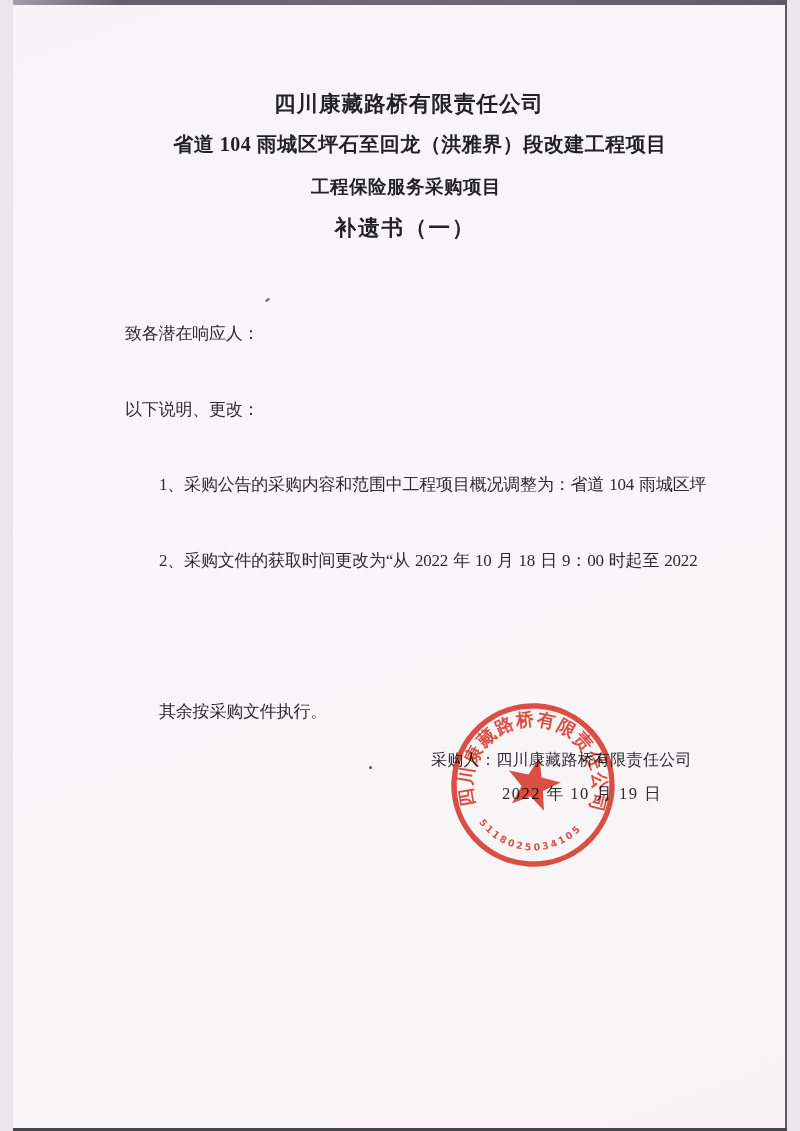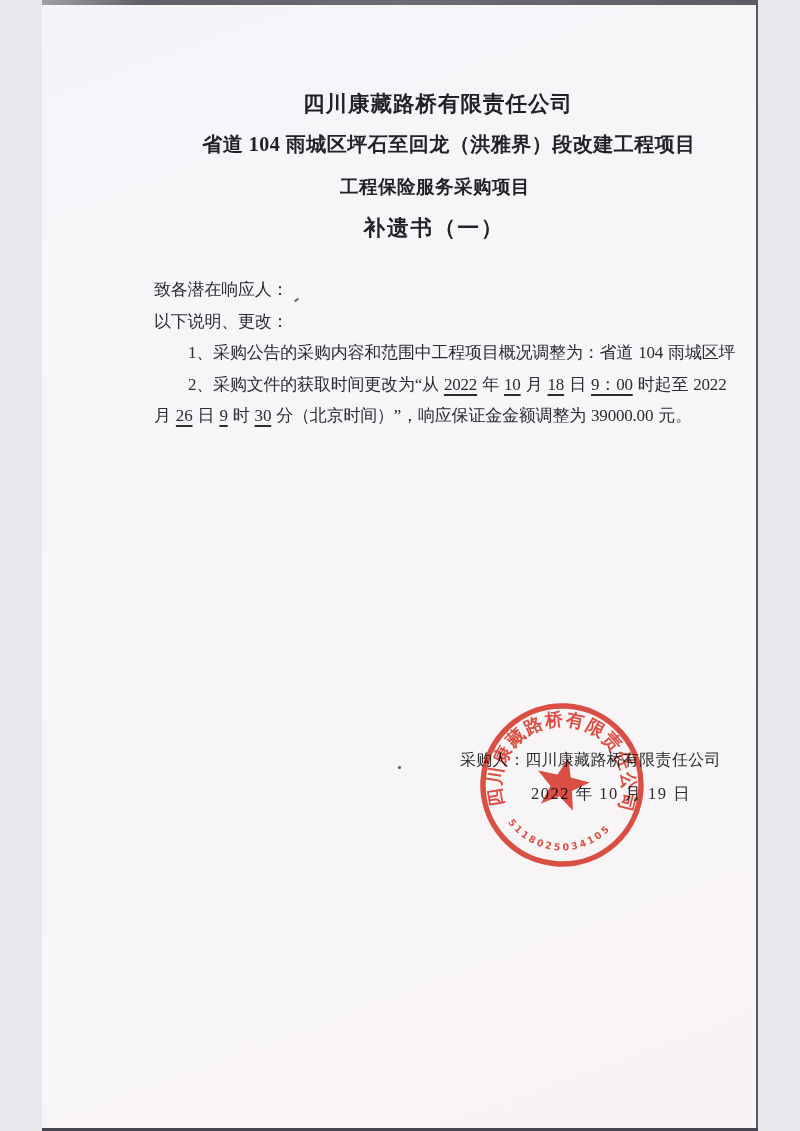--- a/index.html
+++ b/index.html
@@ -1,19 +1,19 @@
 <!DOCTYPE html>
 <html><head>
 <meta charset="utf-8">
 <style>
   html,body{margin:0;padding:0;}
   body{background:#e9e7ec;}
   .page{
     position:relative;
-    width:716px;height:1131px;
+    width:774px;height:1131px;
     margin:0 auto;
     background:linear-gradient(160deg,#f6f4f8 0%,#f8f6f8 45%,#f8f4f5 100%);
     overflow:hidden;
     font-family:"Liberation Serif","DejaVu Serif",serif;
     color:#2b2b30;
   }
   
   .scan-top{position:absolute;top:0;left:0;right:0;height:5px;
     background:linear-gradient(to right,#a09ea8 0%,#615f6a 14%,#6d6b76 50%,#5d5b66 100%);}
   .scan-right{position:absolute;top:4px;bottom:0;right:0;width:2px;background:#5a5862;}
@@ -25,23 +25,23 @@
   
   .t{position:absolute;left:0;width:800px;text-align:center;font-weight:bold;color:#222226;}
   .t1{top:89px;font-size:21.5px;letter-spacing:1px;transform:translateX(-4px);}
   .t2{top:131px;font-size:20px;letter-spacing:0.5px;transform:translateX(7px);}
   .t3{top:174px;font-size:18.5px;letter-spacing:0.5px;transform:translateX(-7px);}
   .t4{top:213px;font-size:21.5px;letter-spacing:2px;transform:translateX(-8px);}
 
   
   .docbody{position:absolute;left:112px;top:274px;width:582px;
     font-size:17px;line-height:31.6px;letter-spacing:-0.2px;word-spacing:1px;color:#2b2b30;}
-  .bline{min-height:31.6px;white-space:nowrap;}
+  .bline{min-height:31.6px;white-space:nowrap;margin-top:44px;}
   .bline.indent{padding-left:34px;}
-  .u{text-decoration:underline;text-underline-offset:4px;text-decoration-thickness:1.5px;}
+  .u{text-underline-offset:4px;text-decoration-thickness:1.5px;}
 
   
   .sig-buyer{position:absolute;left:418px;top:750px;font-size:16px;letter-spacing:0.3px;white-space:nowrap;}
   .sig-date{position:absolute;left:489px;top:783px;font-size:16.5px;letter-spacing:1.5px;white-space:nowrap;}
 
   
   .stamp{position:absolute;left:425px;top:690px;width:190px;height:190px;
     mix-blend-mode:multiply;opacity:0.88;}
   .stamp svg{display:block;}
 </style>
@@ -59,22 +59,22 @@
   <div class="t t1">四川康藏路桥有限责任公司</div>
   <div class="t t2">省道 104 雨城区坪石至回龙（洪雅界）段改建工程项目</div>
   <div class="t t3">工程保险服务采购项目</div>
   <div class="t t4">补遗书（一）</div>
 
   <div class="docbody">
       <div class="bline"><span>致各潜在响应人：</span></div>
       <div class="bline"><span>以下说明、更改：</span></div>
       <div class="bline indent"><span>1、采购公告的采购内容和范围中工程项目概况调整为：省道 104 雨城区坪</span></div>
       <div class="bline indent"><span>2、采购文件的获取时间更改为“从 </span><span class="u">2022</span><span> 年 </span><span class="u">10</span><span> 月 </span><span class="u">18</span><span> 日 </span><span class="u">9：00</span><span> 时起至 2022</span></div>
-      <div class="bline"><span>月 </span><span class="u">26</span><span> 日 </span><span class="u">9</span><span> 时 </span><span class="u">30</span><span> 分（北京时间）”，响应保证金金额调整为 39000.00 元。</span></div>
       <div class="bline"></div>
+      <div class="bline indent"><span>其余按采购文件执行。</span></div>
     </div>
 
   <div class="sig-buyer">采购人：四川康藏路桥有限责任公司</div>
   <div class="sig-date">2022 年 10 月 19 日</div>
 
   <div class="stamp">
     <svg width="190" height="190" viewBox="-95 -95 190 190">
       <g transform="rotate(3)" fill="none">
         <circle cx="0" cy="0" r="79" stroke="#dd3a2c" stroke-width="5.5"></circle>
         <defs>

